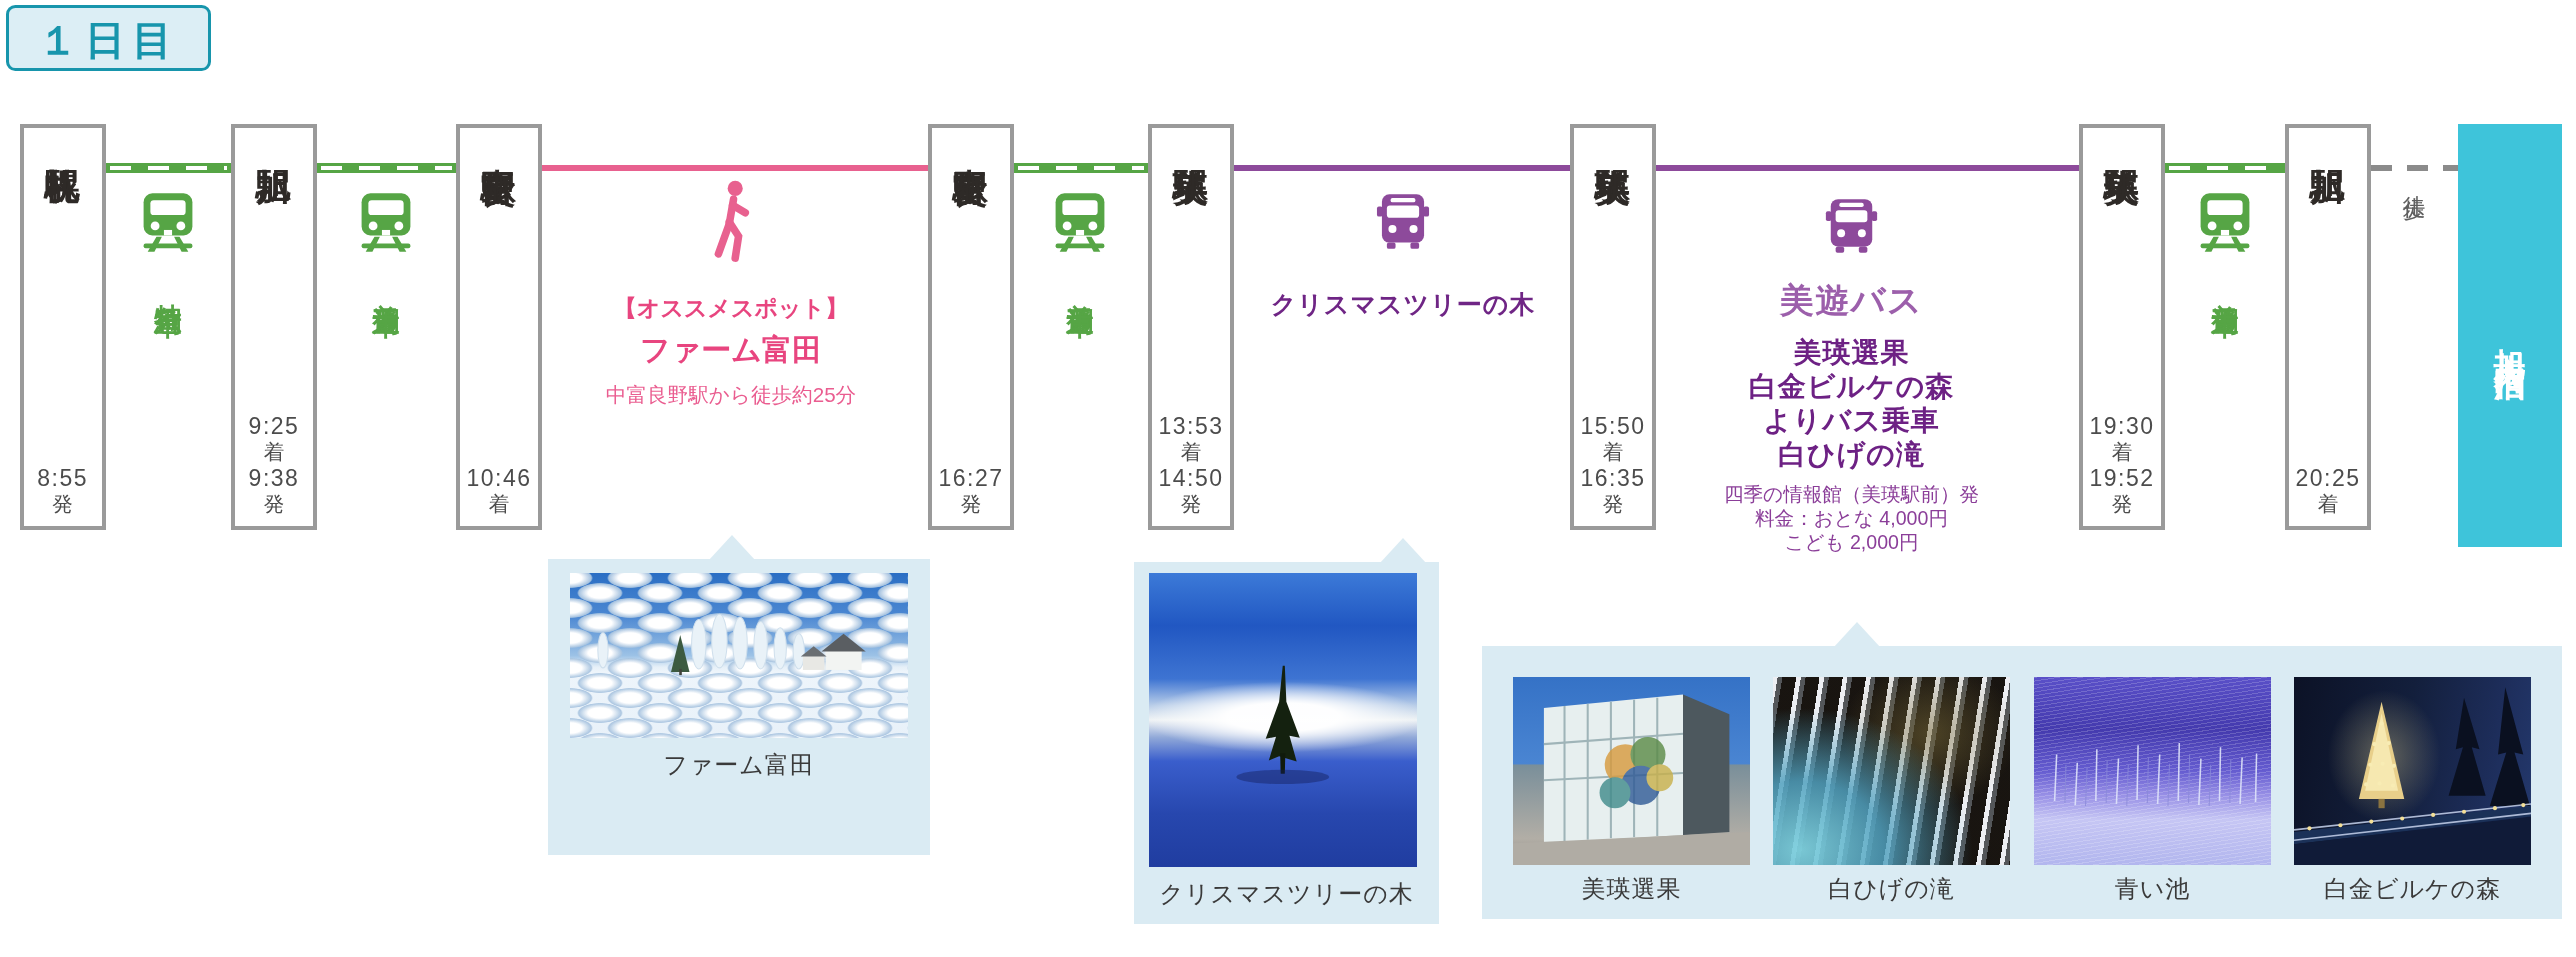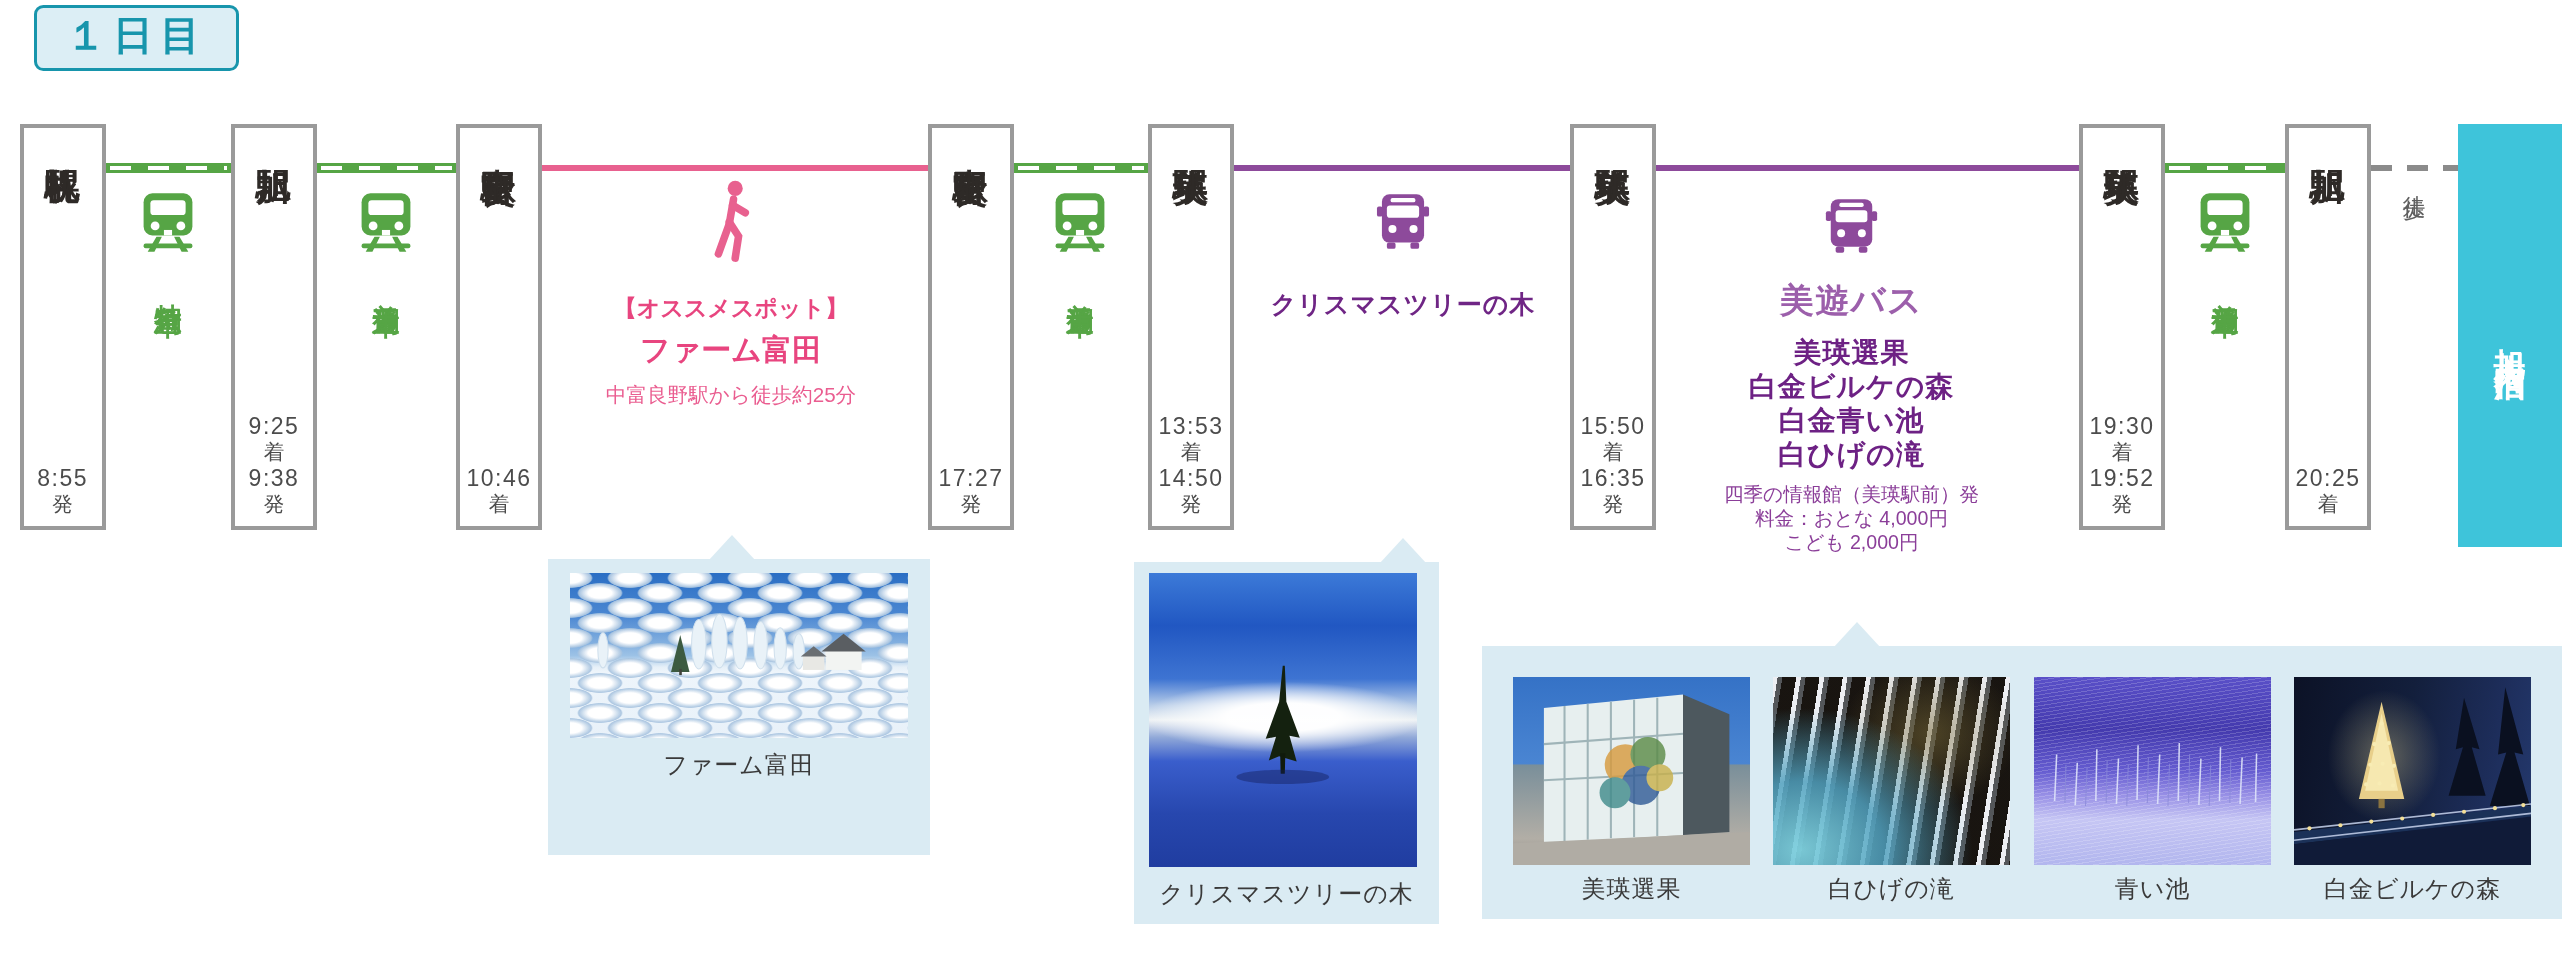--- a/index.html
+++ b/index.html
@@ -2,21 +2,21 @@
 <html style="font-size:8.2px"><head>
 <meta charset="utf-8">
 <style>
   html,body{margin:0;padding:0;background:#fff;}
   .canvas{position:relative;width:2576px;height:957px;background:#ffffff;overflow:hidden;
           font-family:"Liberation Sans","DejaVu Sans",sans-serif;}
   .vtext{writing-mode:vertical-rl;text-orientation:upright;}
 
   
   .badge{position:absolute;left:6.2px;top:5.2px;width:205px;height:66px;background:#dceef5;
-         border:3.6px solid #1795ac;border-radius:9.3px;display:flex;align-items:flex-start;justify-content:center;box-sizing:border-box;margin-left:28px;}
+         border:3.6px solid #1795ac;border-radius:9.3px;display:flex;align-items:flex-end;justify-content:center;box-sizing:border-box;}
   .badge span{font-size:40px;font-weight:bold;color:#1795ac;letter-spacing:7.2px;}
 
   
   .station{position:absolute;top:124px;width:86px;height:406px;background:#fff;border:4.1px solid #9a9a9a;
            box-sizing:border-box;display:flex;flex-direction:column;align-items:center;justify-content:space-between;
            padding:12.4px 0 10.3px;}
   .sname{font-size:35px;font-weight:bold;color:#2e2a27;line-height:1.06;letter-spacing:1px;}
   .times{display:flex;flex-direction:column;align-items:center;color:#4c4c4c;}
   .times .t{font-size:23px;line-height:28px;letter-spacing:1.5px;}
   .times .s{font-size:20.6px;line-height:24px;}
@@ -126,21 +126,21 @@
   <div class="station" style="left:456px;">
     <div class="sname vtext">中富良野駅</div>
     <div class="times">
       <div class="t">10:46</div>
       <div class="s">着</div>
     </div>
   </div>
   <div class="station" style="left:928px;">
     <div class="sname vtext">中富良野駅</div>
     <div class="times">
-      <div class="t">17:27</div>
+      <div class="t">16:27</div>
       <div class="s">発</div>
     </div>
   </div>
   <div class="station" style="left:1148px;">
     <div class="sname vtext">美瑛駅</div>
     <div class="times">
       <div class="t">13:53</div>
       <div class="s">着</div>
       <div class="t">14:50</div>
       <div class="s">発</div>
@@ -267,21 +267,21 @@
       </g>
       <rect x="30" y="12" width="40" height="7" rx="3" fill="#fff"></rect>
       <rect x="24" y="24" width="52" height="20" rx="5" fill="#fff"></rect>
       <circle cx="33" cy="62" r="6.5" fill="#fff"></circle>
         <circle cx="67" cy="62" r="6.5" fill="#fff"></circle>
     </svg>
     <div class="biyu-name">美遊バス</div>
     <div class="biyu-stops">
       <div>美瑛選果</div>
       <div>白金ビルケの森</div>
-      <div>白金青い池</div>
+      <div>よりバス乗車</div>
       <div>白ひげの滝</div>
     </div>
     <div class="biyu-lines">
       <div>四季の情報館（美瑛駅前）発</div>
       <div>料金：おとな 4,000円</div>
       <div>こども 2,000円</div>
     </div>
   </div>
 
   <div class="segcol" style="left:2184px;top:192px;width:82px;">

